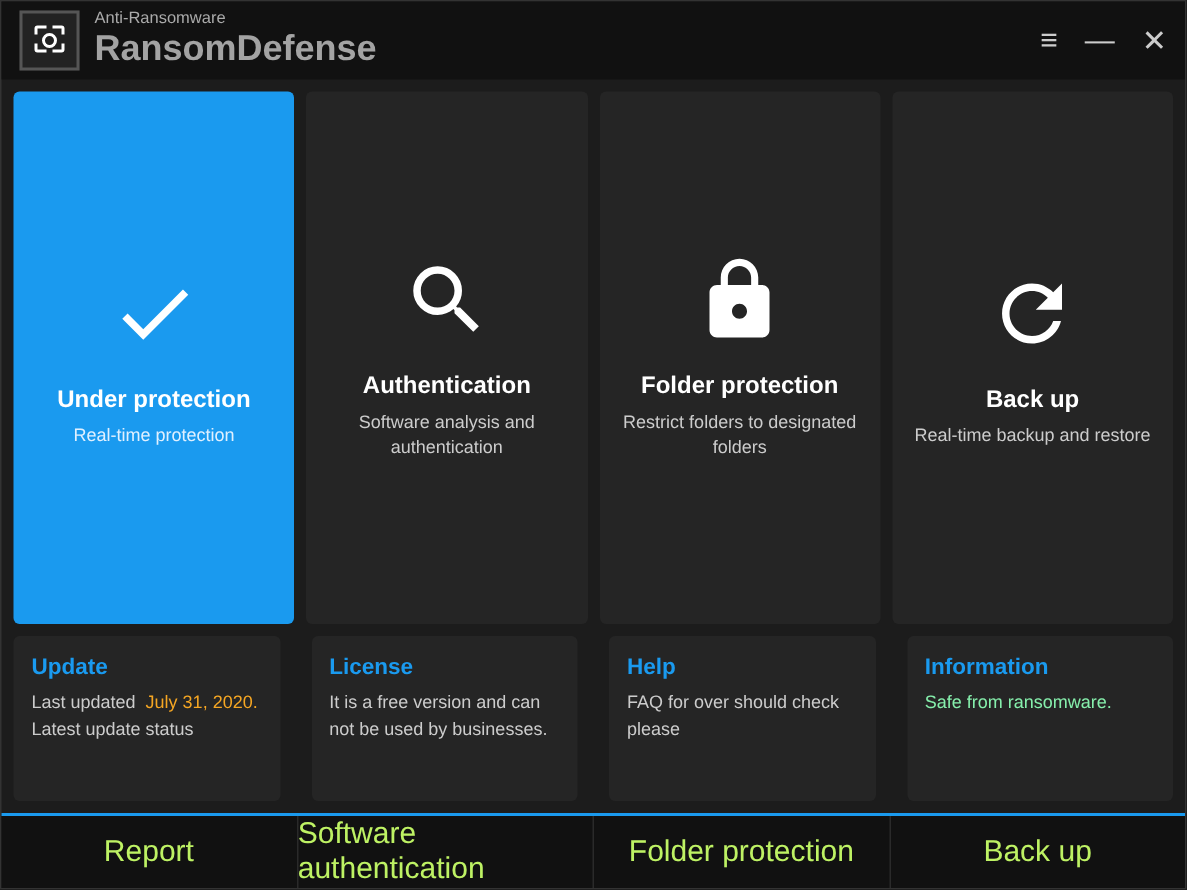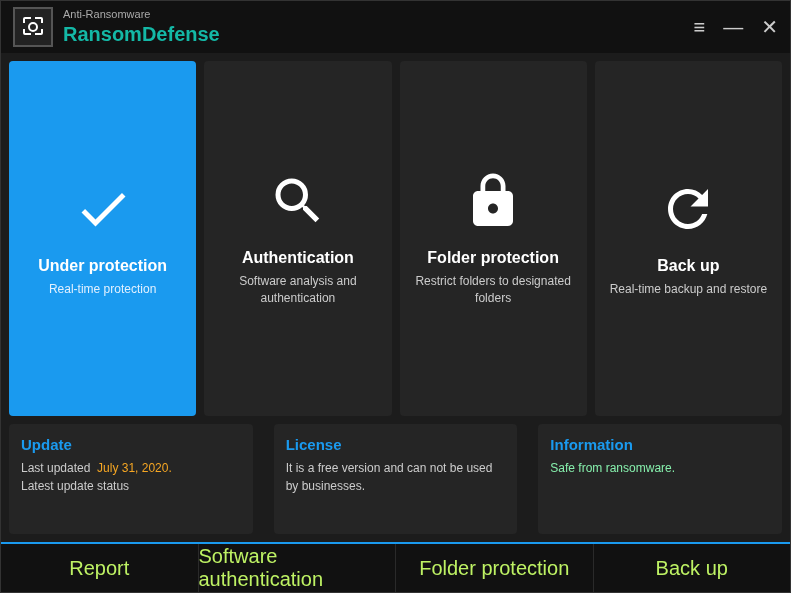--- a/index.html
+++ b/index.html
@@ -50,23 +50,23 @@
       flex-direction: column;
       flex: 1;
       justify-content: center;
     }
     .titlebar-subtitle {
       font-size: 11px;
       color: #aaa;
       line-height: 1.2;
     }
     .titlebar-title {
-      font-size: 20px;
+      font-size: 24px;
       font-weight: bold;
-      color: #14b8a6;
+      color: #a3a3a3;
       line-height: 1.2;
     }
     .titlebar-controls {
       display: flex;
       gap: 18px;
       align-items: center;
     }
     .titlebar-controls span {
       font-size: 20px;
       color: #ccc;
@@ -274,20 +274,24 @@
           <span>Last updated &nbsp;</span><span class="highlight-orange">July 31, 2020.</span><br>
           <span>Latest update status</span>
         </div>
       </div>
 
       <div class="info-card">
         <div class="info-title">License</div>
         <div class="info-body">It is a free version and can not be used by businesses.</div>
       </div>
 
+      <div class="info-card">
+        <div class="info-title">Help</div>
+        <div class="info-body">FAQ for over should check please</div>
+      </div>
 
       <div class="info-card">
         <div class="info-title">Information</div>
         <div class="info-body">
           <span class="highlight-green">Safe from ransomware.</span>
         </div>
       </div>
 
     </div>
 

